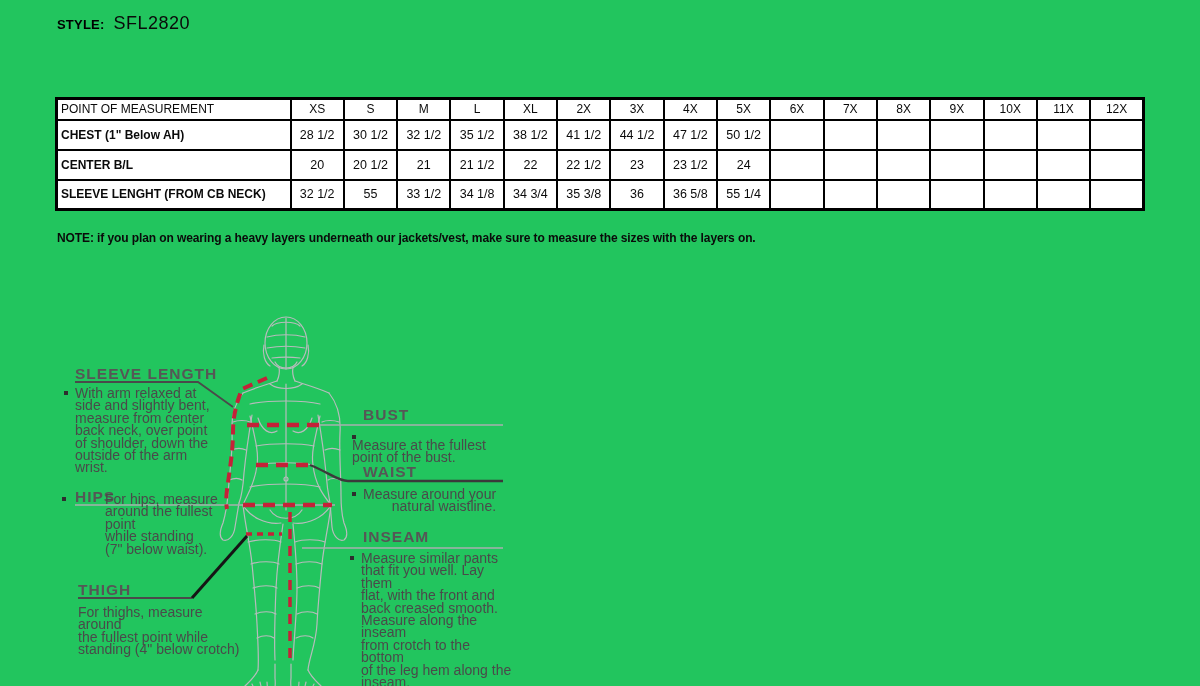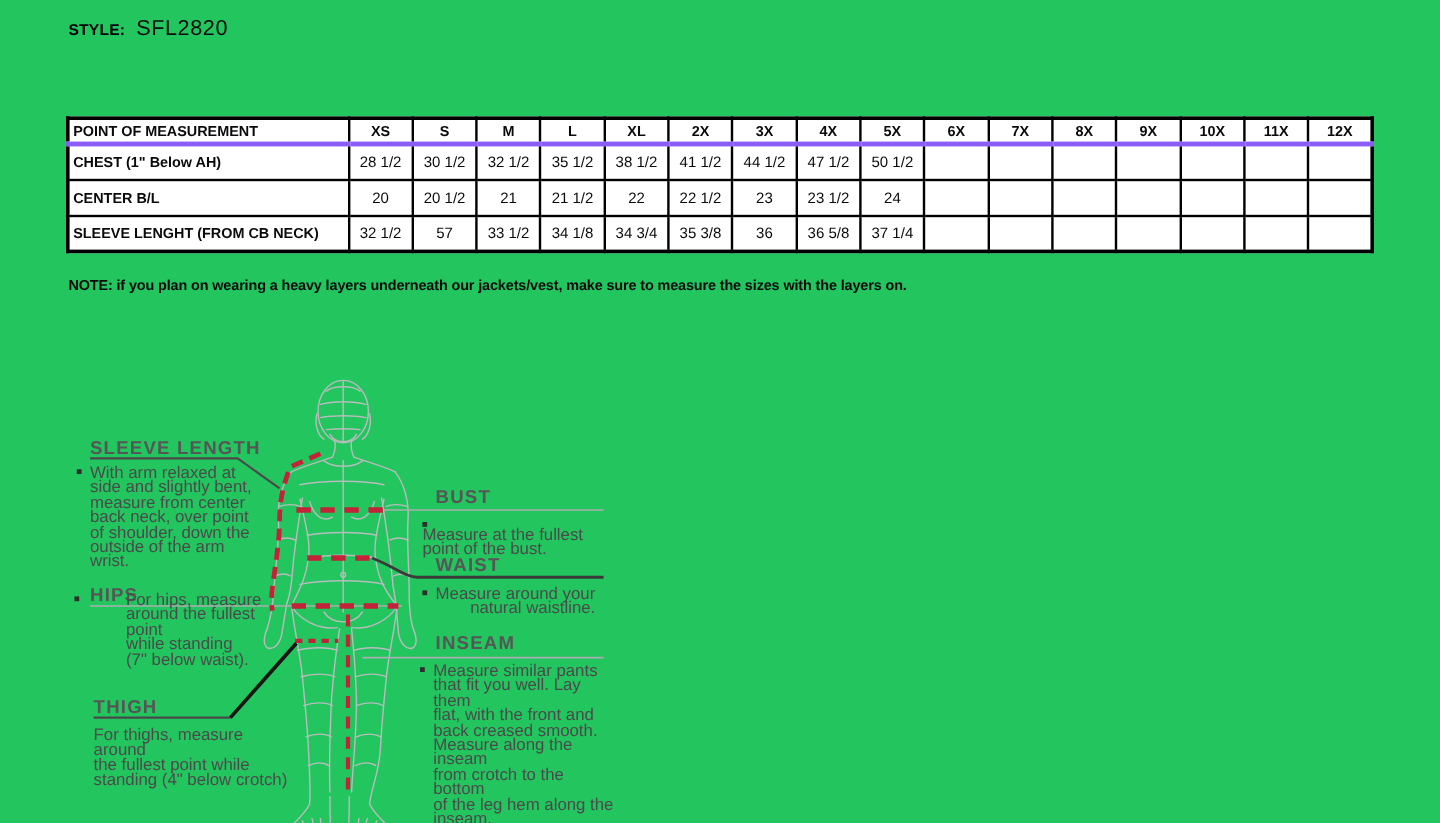--- a/index.html
+++ b/index.html
@@ -15,21 +15,21 @@
   
   .size-table {
     position:absolute; left:55px; top:97px; width:1090px;
     border-collapse:collapse; table-layout:fixed; background:#fff;
     border:3px solid #000;
   }
   .size-table th, .size-table td {
     border:2px solid #000; padding:0 2px; text-align:center;
     font-size:12.5px; white-space:nowrap; overflow:hidden; color:#0a0a0a;
   }
-  .size-table thead th { height:21px; font-size:12px; font-weight:bold; border-bottom:4px solid #8b5cf6;margin-left:48px; }
+  .size-table thead th { height:21px; font-size:12px; font-weight:normal; border-bottom:1px solid #8b5cf6;margin-left:48px; }
   .size-table tbody th, .size-table tbody td { height:30px; }
   .size-table th.col-label { width:234px; text-align:left; padding-left:3px; }
   .size-table tbody th.row-label { text-align:left; padding-left:3px; font-size:12px; font-weight:bold; }
   .size-table tbody td { font-weight:400; }
   
   .note { position:absolute; left:57px; top:231px; font-size:12px; font-weight:bold; color:#0a0a0a; letter-spacing:-0.1px; }
   
   .diagram { position:absolute; left:0; top:0; width:1200px; height:686px;margin-top:32px; }
   .diagram svg { position:absolute; left:55px; top:268px; }
   .d-heading {
@@ -128,28 +128,28 @@
           <td></td>
           <td></td>
           <td></td>
           <td></td>
           <td></td>
           <td></td>
         </tr>
         <tr>
           <th class="row-label">SLEEVE LENGHT (FROM CB NECK)</th>
           <td>32 1/2</td>
-          <td>57</td>
+          <td>55</td>
           <td>33 1/2</td>
           <td>34 1/8</td>
           <td>34 3/4</td>
           <td>35 3/8</td>
           <td>36</td>
           <td>36 5/8</td>
-          <td>37 1/4</td>
+          <td>55 1/4</td>
           <td></td>
           <td></td>
           <td></td>
           <td></td>
           <td></td>
           <td></td>
           <td></td>
         </tr>
       </tbody>
   </table>

